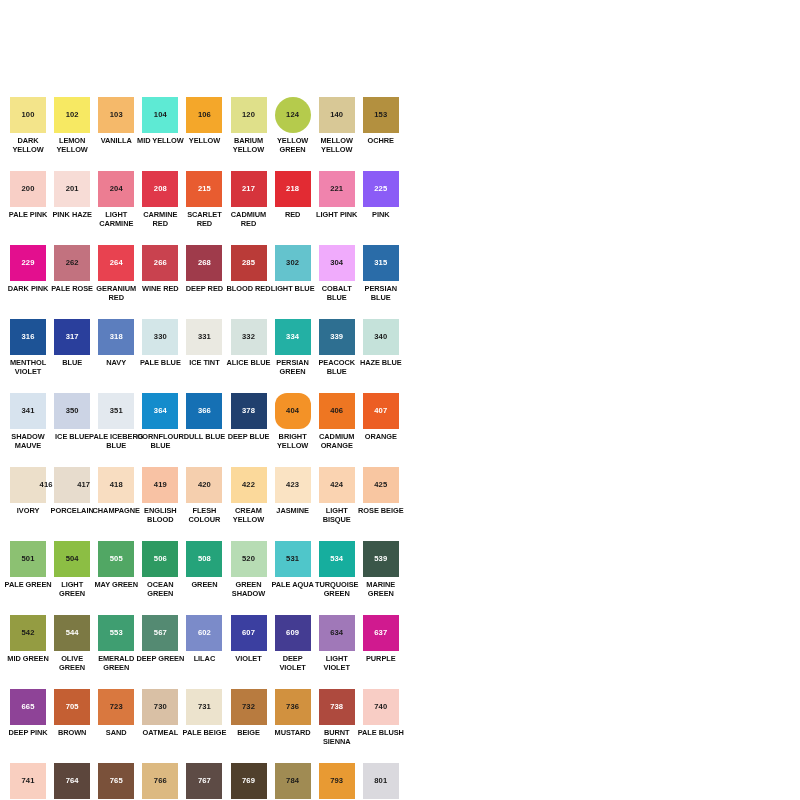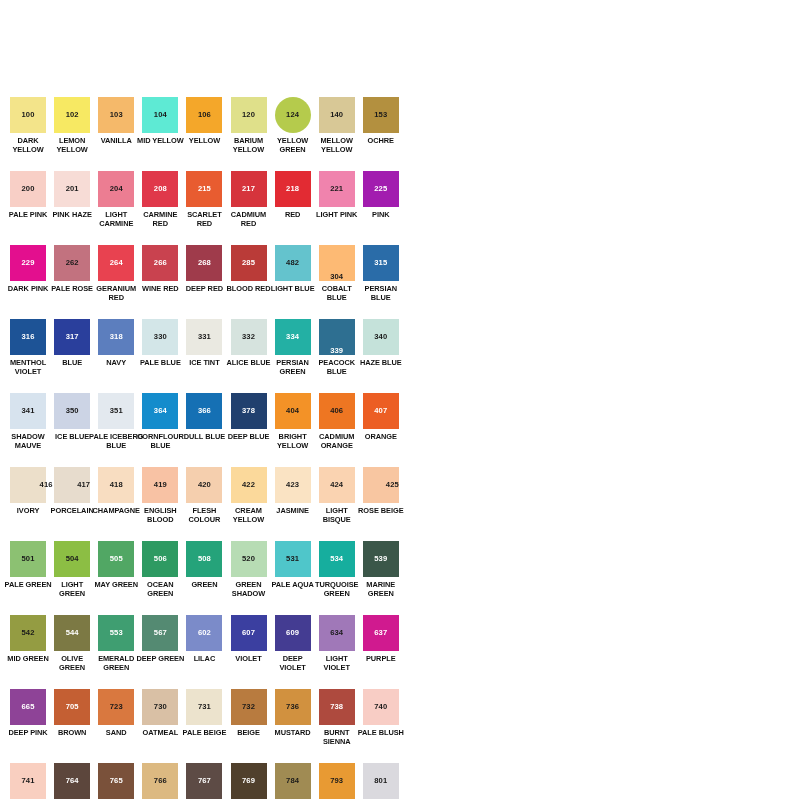--- a/index.html
+++ b/index.html
@@ -252,21 +252,21 @@
         </div>
         <div class="swatch-cell">
           <div class="swatch-box" style="background: rgb(240, 131, 173);">
             <span class="swatch-code" style="color: rgb(26, 26, 26);">221</span>
           </div>
           <div class="swatch-name">
             <span class="nm-line">LIGHT PINK</span>
           </div>
         </div>
         <div class="swatch-cell">
-          <div class="swatch-box" style="background: #a21caf;">
+          <div class="swatch-box" style="background: #8b5cf6;">
             <span class="swatch-code" style="color: rgb(255, 255, 255);">225</span>
           </div>
           <div class="swatch-name">
             <span class="nm-line">PINK</span>
           </div>
         </div>
       </div>
       <div class="swatch-row">
         <div class="swatch-cell">
           <div class="swatch-box" style="background: rgb(227, 15, 142);">
@@ -312,28 +312,28 @@
         <div class="swatch-cell">
           <div class="swatch-box" style="background: rgb(186, 59, 56);">
             <span class="swatch-code" style="color: rgb(255, 255, 255);">285</span>
           </div>
           <div class="swatch-name">
             <span class="nm-line">BLOOD RED</span>
           </div>
         </div>
         <div class="swatch-cell">
           <div class="swatch-box" style="background: rgb(100, 195, 205);">
-            <span class="swatch-code" style="color: rgb(26, 26, 26);">482</span>
+            <span class="swatch-code" style="color: rgb(26, 26, 26);">302</span>
           </div>
           <div class="swatch-name">
             <span class="nm-line">LIGHT BLUE</span>
           </div>
         </div>
         <div class="swatch-cell">
-          <div class="swatch-box" style="background: #fdba74; align-items: flex-end;">
+          <div class="swatch-box" style="background: #f0abfc;">
             <span class="swatch-code" style="color: rgb(26, 26, 26);">304</span>
           </div>
           <div class="swatch-name">
             <span class="nm-line">COBALT</span>
             <span class="nm-line">BLUE</span>
           </div>
         </div>
         <div class="swatch-cell">
           <div class="swatch-box" style="background: rgb(42, 108, 168);">
             <span class="swatch-code" style="color: rgb(255, 255, 255);">315</span>
@@ -397,21 +397,21 @@
         <div class="swatch-cell">
           <div class="swatch-box" style="background: rgb(35, 176, 164);">
             <span class="swatch-code" style="color: rgb(255, 255, 255);">334</span>
           </div>
           <div class="swatch-name">
             <span class="nm-line">PERSIAN</span>
             <span class="nm-line">GREEN</span>
           </div>
         </div>
         <div class="swatch-cell">
-          <div class="swatch-box" style="background: rgb(46, 111, 145); align-items: flex-end;">
+          <div class="swatch-box" style="background: rgb(46, 111, 145);">
             <span class="swatch-code" style="color: rgb(255, 255, 255);">339</span>
           </div>
           <div class="swatch-name">
             <span class="nm-line">PEACOCK</span>
             <span class="nm-line">BLUE</span>
           </div>
         </div>
         <div class="swatch-cell">
           <div class="swatch-box" style="background: rgb(197, 226, 218);">
             <span class="swatch-code" style="color: rgb(26, 26, 26);">340</span>
@@ -467,21 +467,21 @@
         </div>
         <div class="swatch-cell">
           <div class="swatch-box" style="background: rgb(33, 64, 110);">
             <span class="swatch-code" style="color: rgb(255, 255, 255);">378</span>
           </div>
           <div class="swatch-name">
             <span class="nm-line">DEEP BLUE</span>
           </div>
         </div>
         <div class="swatch-cell">
-          <div class="swatch-box" style="background: rgb(243, 146, 39);">
+          <div class="swatch-box" style="background: rgb(243, 146, 39); border-radius: 12px;">
             <span class="swatch-code" style="color: rgb(26, 26, 26);">404</span>
           </div>
           <div class="swatch-name">
             <span class="nm-line">BRIGHT</span>
             <span class="nm-line">YELLOW</span>
           </div>
         </div>
         <div class="swatch-cell">
           <div class="swatch-box" style="background: rgb(238, 118, 34);">
             <span class="swatch-code" style="color: rgb(26, 26, 26);">406</span>
@@ -563,21 +563,21 @@
         <div class="swatch-cell">
           <div class="swatch-box" style="background: rgb(250, 211, 177);">
             <span class="swatch-code" style="color: rgb(26, 26, 26);">424</span>
           </div>
           <div class="swatch-name">
             <span class="nm-line">LIGHT</span>
             <span class="nm-line">BISQUE</span>
           </div>
         </div>
         <div class="swatch-cell">
-          <div class="swatch-box" style="background: rgb(248, 198, 161); justify-content: flex-end;">
+          <div class="swatch-box" style="background: rgb(248, 198, 161);">
             <span class="swatch-code" style="color: rgb(26, 26, 26);">425</span>
           </div>
           <div class="swatch-name">
             <span class="nm-line">ROSE BEIGE</span>
           </div>
         </div>
       </div>
       <div class="swatch-row">
         <div class="swatch-cell">
           <div class="swatch-box" style="background: rgb(140, 193, 114);">

